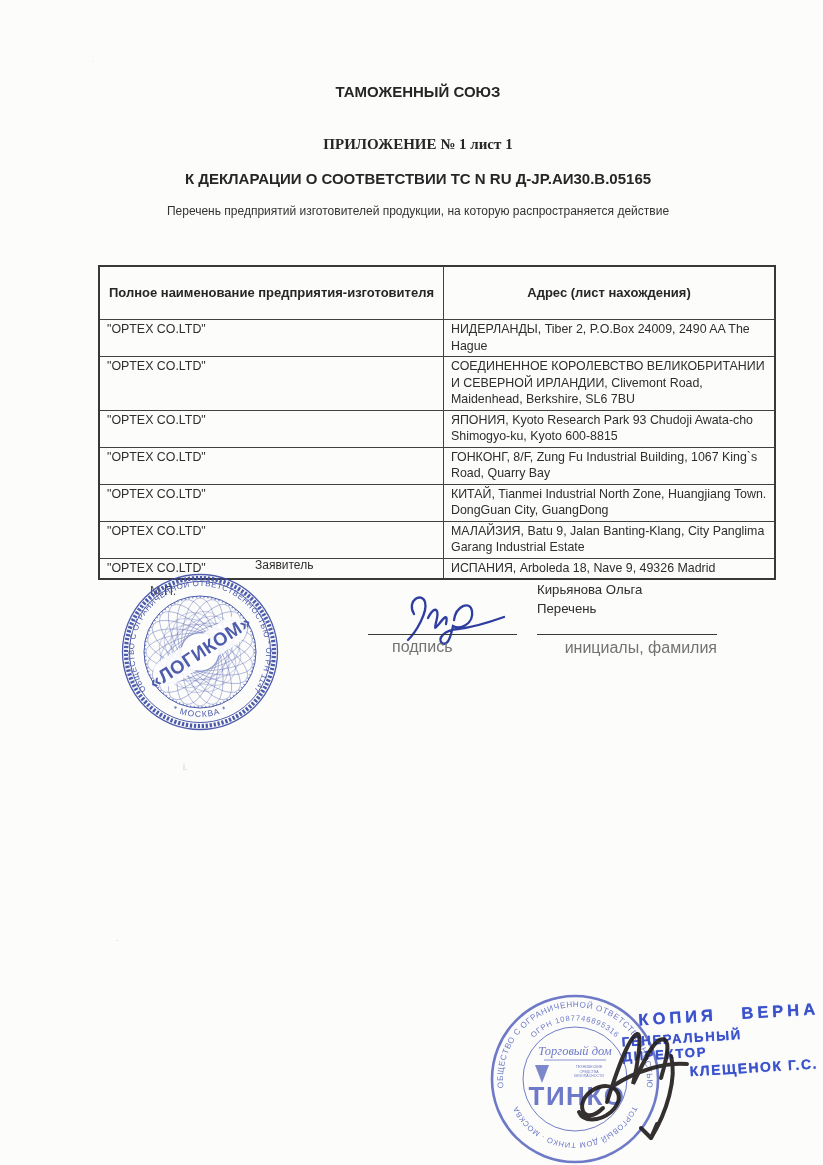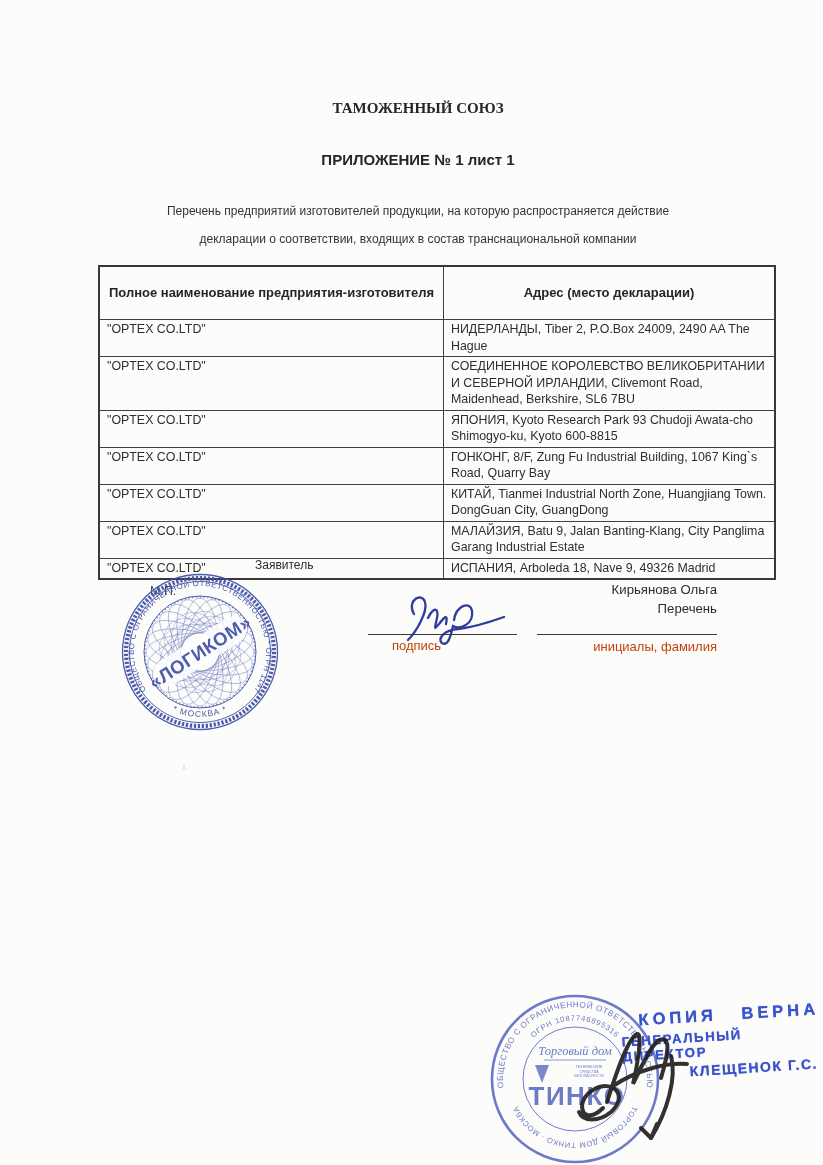--- a/index.html
+++ b/index.html
@@ -3,22 +3,22 @@
 <meta charset="utf-8">
 <style>
   html,body { margin:0; padding:0; background:#e8e8e8; }
   .page {
     position:relative; width:823px; height:1165px; margin:0 auto;
     background:#fcfcfb; font-family:"Liberation Sans", sans-serif;
     color:#2b2b2b; overflow:hidden;
   }
   
   .title { position:absolute; left:88px; width:660px; text-align:center; font-weight:bold; font-size:15px; color:#262626; }
-  .t1 { top:100px;font-family:Liberation Serif, serif; }
-  .t2 { top:151px; }
+  .t1 { top:83px; }
+  .t2 { top:136px;font-family:Liberation Serif, serif; }
   .t3 { top:170px; }
   .subtitle { position:absolute; left:88px; width:660px; text-align:center; font-size:12px; color:#333; }
   .s1 { top:204px; }
   .s2 { top:232px; }
 
   
   table.doc-table {
     position:absolute; left:98px; top:265px; width:641px;
     border-collapse:collapse; table-layout:fixed;
     border:2px solid #383838;
@@ -36,24 +36,24 @@
   .col-name { width:327px; }
   .col-addr { width:314px; }
 
   
   .mp-label { position:absolute; left:150px; top:584px; font-size:12.5px; color:#4a4a4a; }
   .stamp1 { position:absolute; left:119px; top:571px; width:162px; height:162px; opacity:.93; }
   .applicant-label { position:absolute; left:255px; top:558px; font-size:12px; color:#2d2d2d; }
   .sig-line { position:absolute; border-top:1.5px solid #3a3a3a; }
   .line-sign { left:368px; top:634px; width:149px; }
   .line-name { left:537px; top:634px; width:180px; }
-  .caption { position:absolute; font-size:13px; color:#c2410c; }
+  .caption { position:absolute; font-size:16px; color:#737373; }
   .cap-sign { left:392px; top:638px; }
   .cap-name { left:537px; top:639px; width:180px; text-align:right; }
-  .applicant-name { position:absolute; left:537px; top:580px; width:180px; text-align:right; font-size:13.2px; line-height:1.45; color:#2d2d2d; }
+  .applicant-name { position:absolute; left:537px; top:580px; width:180px; text-align:left; font-size:13.2px; line-height:1.45; color:#2d2d2d; }
   .sig1 { position:absolute; left:392px; top:588px; width:140px; height:64px; }
 
   
   .stamp2 { position:absolute; left:488px; top:992px; width:174px; height:174px; opacity:.88; }
   .copy-stamp {
     position:absolute; left:612px; top:1012px; width:210px;
     transform:rotate(-3.5deg); transform-origin:left top;
     color:#3b52cb; text-shadow:0 0 .7px #4a60d4;
   }
   .copy-l1 { font-size:16.5px; font-weight:bold; letter-spacing:4px; word-spacing:16px; margin-left:26px; }
@@ -67,28 +67,28 @@
   .a2 { left:116px; top:936px; font-size:8px; }
   .a3 { left:92px; top:58px;  font-size:7px; opacity:.35; }
 </style>
 </head>
 <body>
 
 <div class="page">
 
   <div class="title t1">ТАМОЖЕННЫЙ СОЮЗ</div>
   <div class="title t2">ПРИЛОЖЕНИЕ № 1 лист 1</div>
+  <div class="title t3">К ДЕКЛАРАЦИИ О СООТВЕТСТВИИ ТС N RU Д-JP.АИ30.В.05165</div>
   <div class="subtitle s1">Перечень предприятий изготовителей продукции, на которую распространяется действие</div>
-  <div class="subtitle s2">декларации о соответствии, входящих в состав транснациональной компании</div>
 
   <table class="doc-table">
     <tbody>
         <tr>
       <th class="col-name">Полное наименование предприятия-изготовителя</th>
-      <th class="col-addr">Адрес (место декларации)</th>
+      <th class="col-addr">Адрес (лист нахождения)</th>
     </tr>
     <tr style="height:36px;">
       <td>"OPTEX CO.LTD"</td>
       <td>НИДЕРЛАНДЫ, Tiber 2, P.O.Box 24009, 2490 AA The Hague</td>
     </tr>
     <tr style="height:52px;">
       <td>"OPTEX CO.LTD"</td>
       <td>СОЕДИНЕННОЕ КОРОЛЕВСТВО ВЕЛИКОБРИТАНИИ И СЕВЕРНОЙ ИРЛАНДИИ, Clivemont Road, Maidenhead, Berkshire, SL6 7BU</td>
     </tr>
     <tr style="height:33px;">

